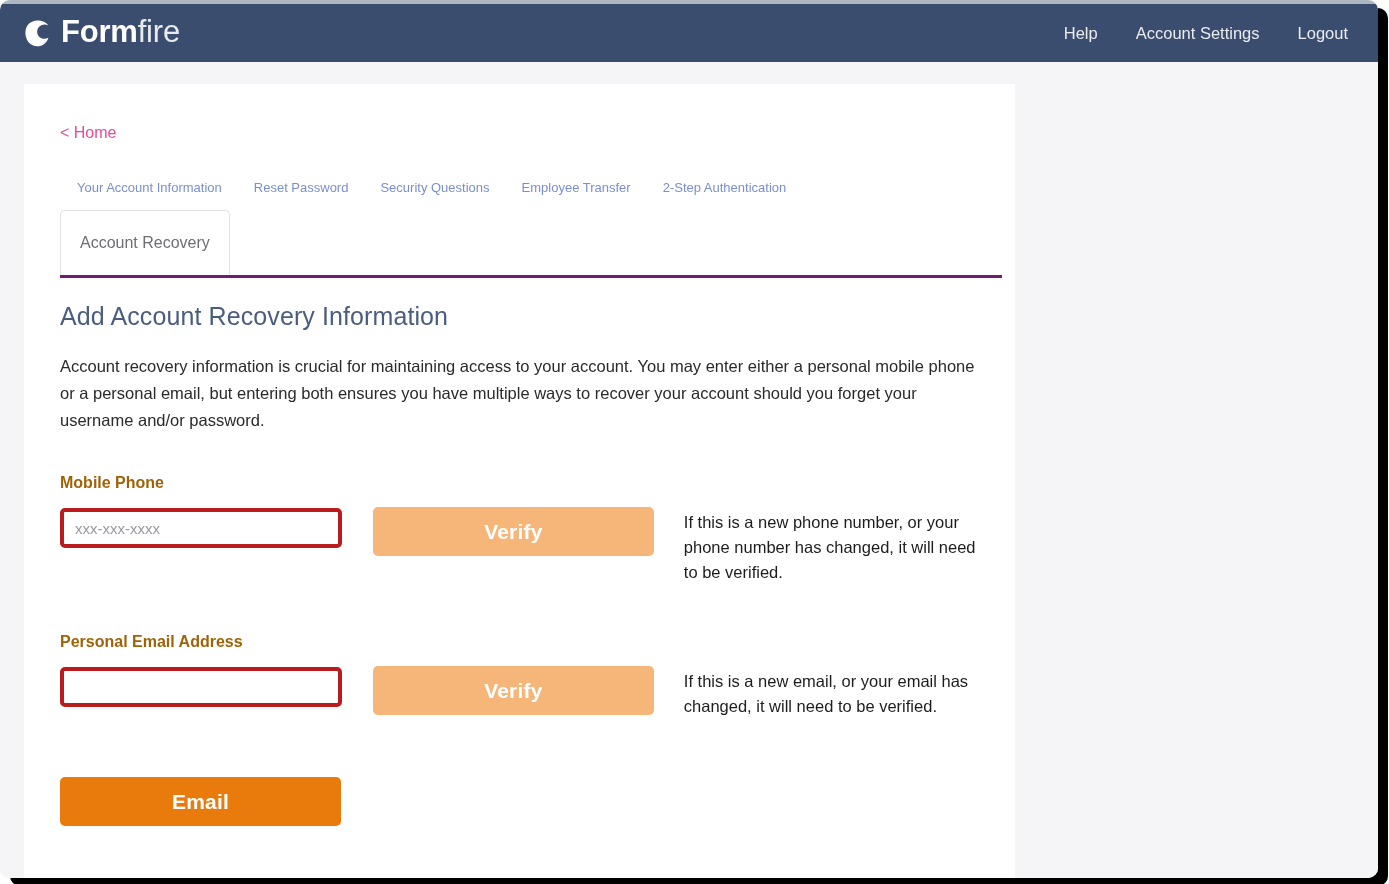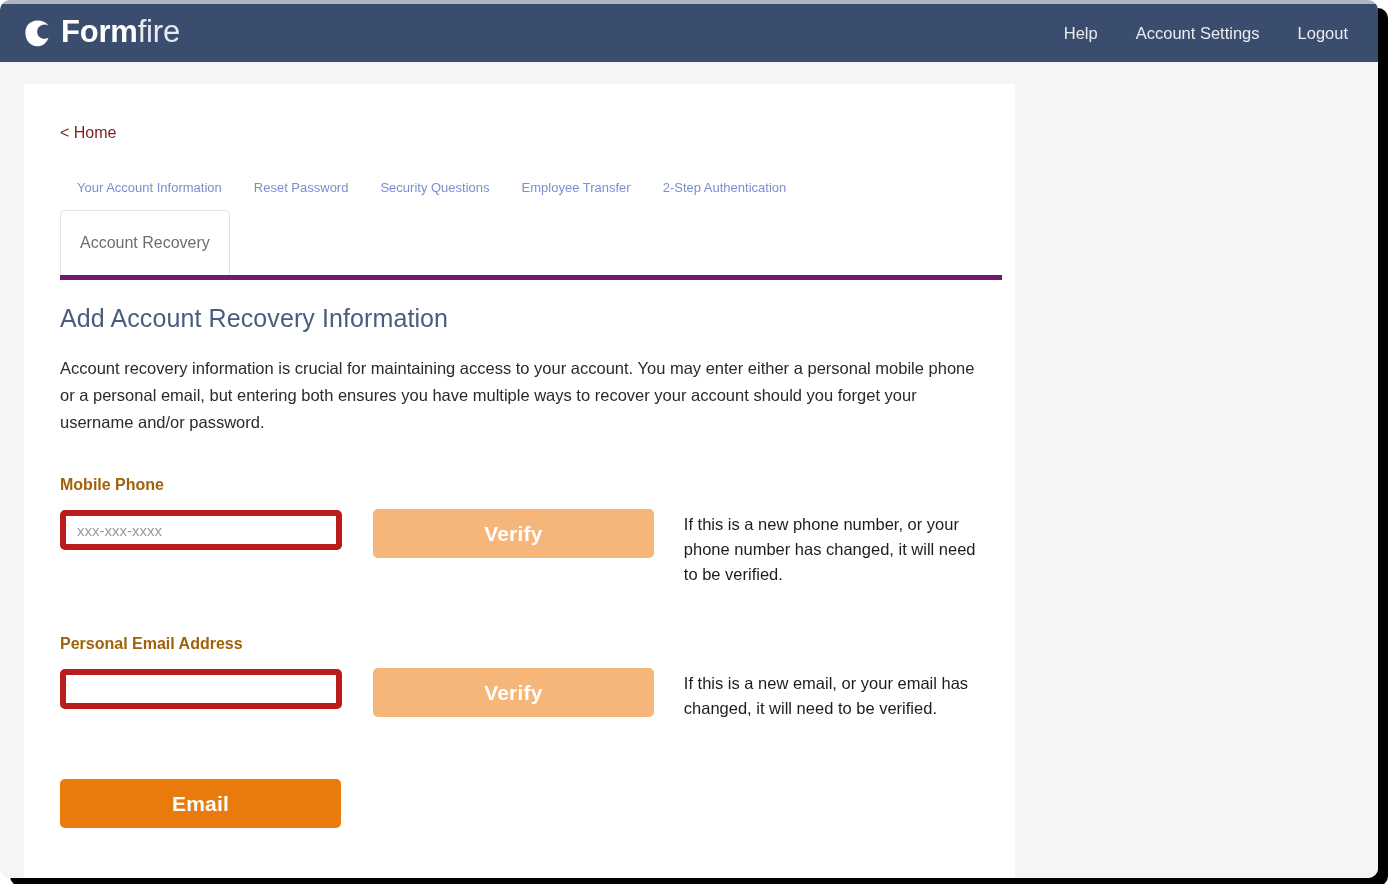--- a/index.html
+++ b/index.html
@@ -103,21 +103,21 @@
     bottom: 0;
     background: #ffffff;
     box-sizing: border-box;
     padding: 0 36px;
   }
 
   
   #breadcrumb {
     padding-top: 40px;
     font-size: 16px;
-    color: #7f1d1d;
+    color: #ec4899;
     display: inline-block;
     text-decoration: none;
     cursor: pointer;
   }
 
   
   #tab-links {
     margin-top: 38px;
     display: flex;
     align-items: baseline;
@@ -130,21 +130,21 @@
     text-decoration: none;
     white-space: nowrap;
     cursor: pointer;
   }
 
   
   #tab-strip {
     margin-top: 15px;
     height: 65px;
     position: relative;
-    border-bottom: 5px solid #701a75;
+    border-bottom: 3px solid #701a75;
     width: 942px;
   }
   .tab-active {
     position: absolute;
     left: 0;
     top: 0;
     height: 65px;
     box-sizing: border-box;
     border: 1px solid #e2e2e6;
     border-bottom: 1px solid #ffffff;
@@ -189,21 +189,21 @@
     font-size: 16px;
     font-weight: 700;
     color: #a16207;
     display: block;
   }
   .text-input {
     margin-top: 16px;
     width: 282px;
     height: 40px;
     box-sizing: border-box;
-    border: 6px solid #b91c1c;
+    border: 4px solid #b91c1c;
     border-radius: 5px;
     padding: 0 11px;
     font-size: 15px;
     font-family: "Liberation Sans", sans-serif;
     color: #333333;
     background: #ffffff;
     outline: none;
   }
   .text-input::placeholder { color: #9a9aa2; }
 

